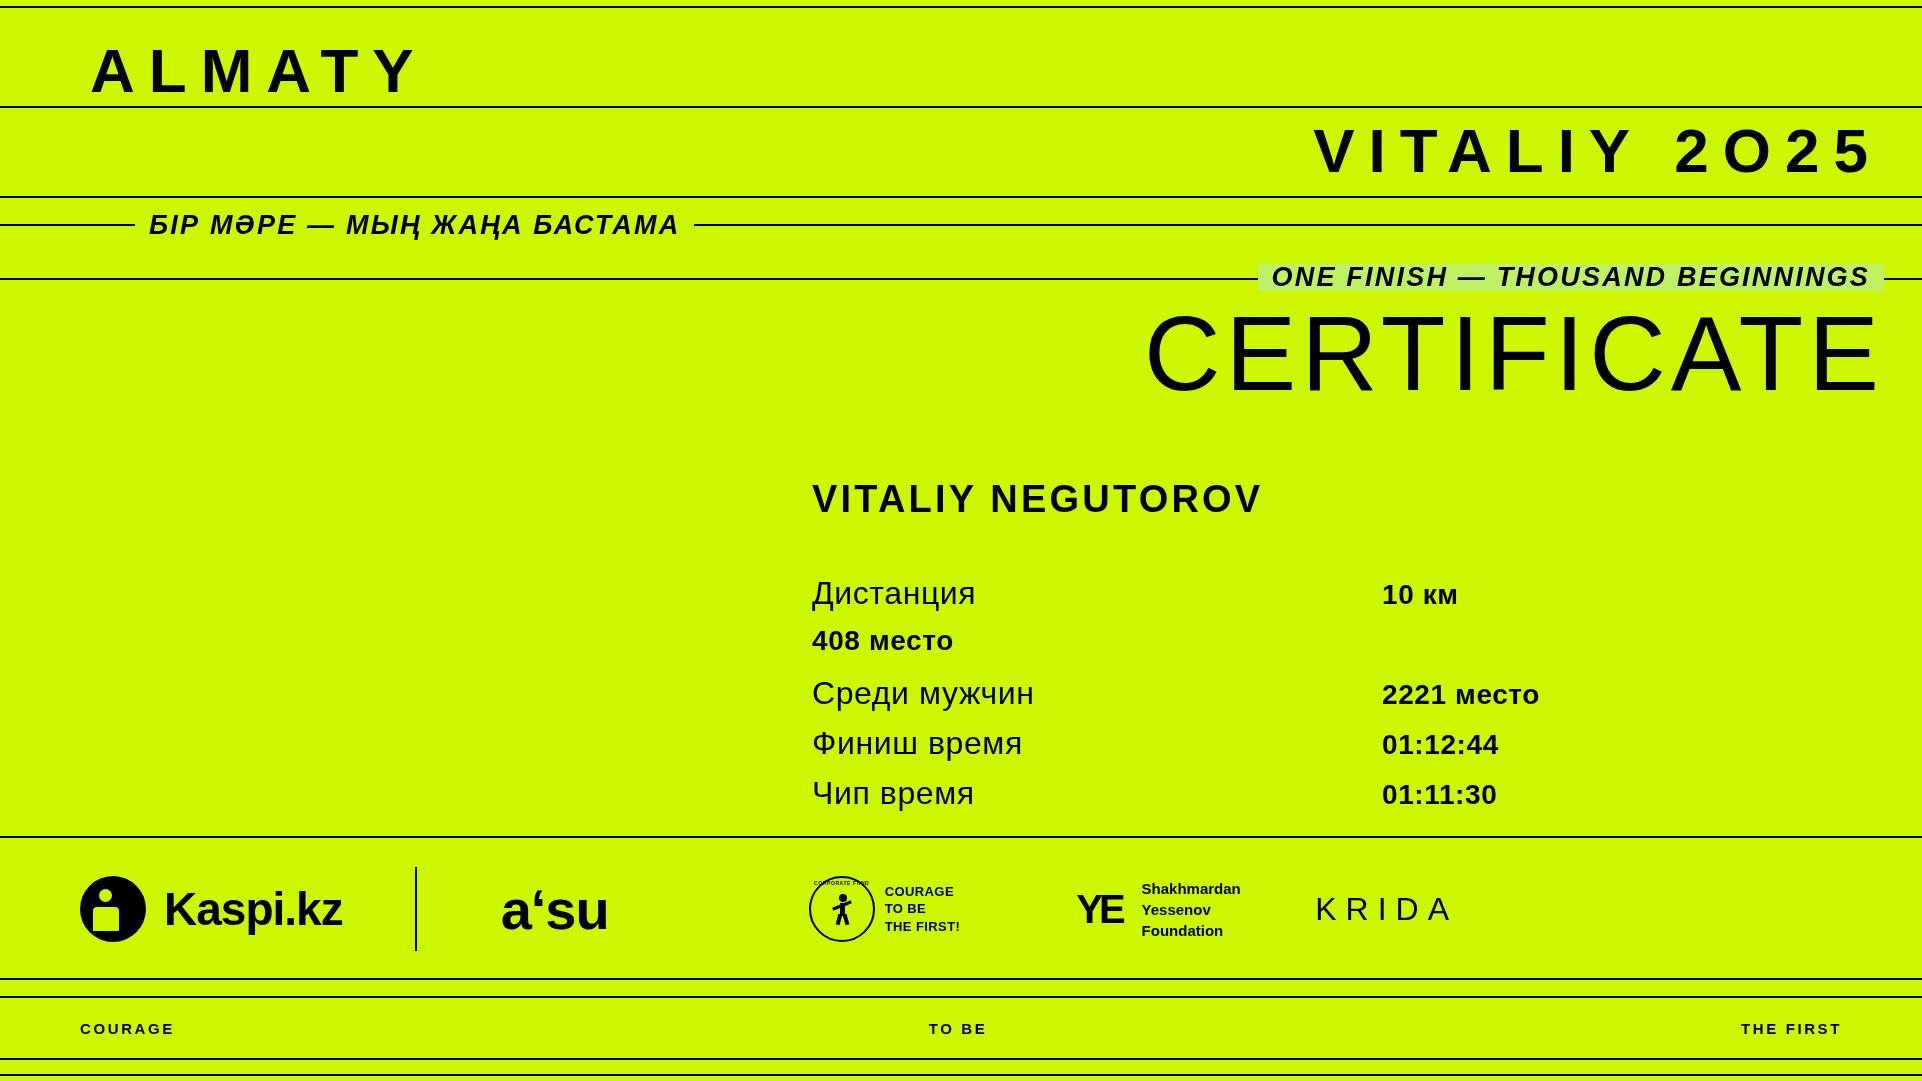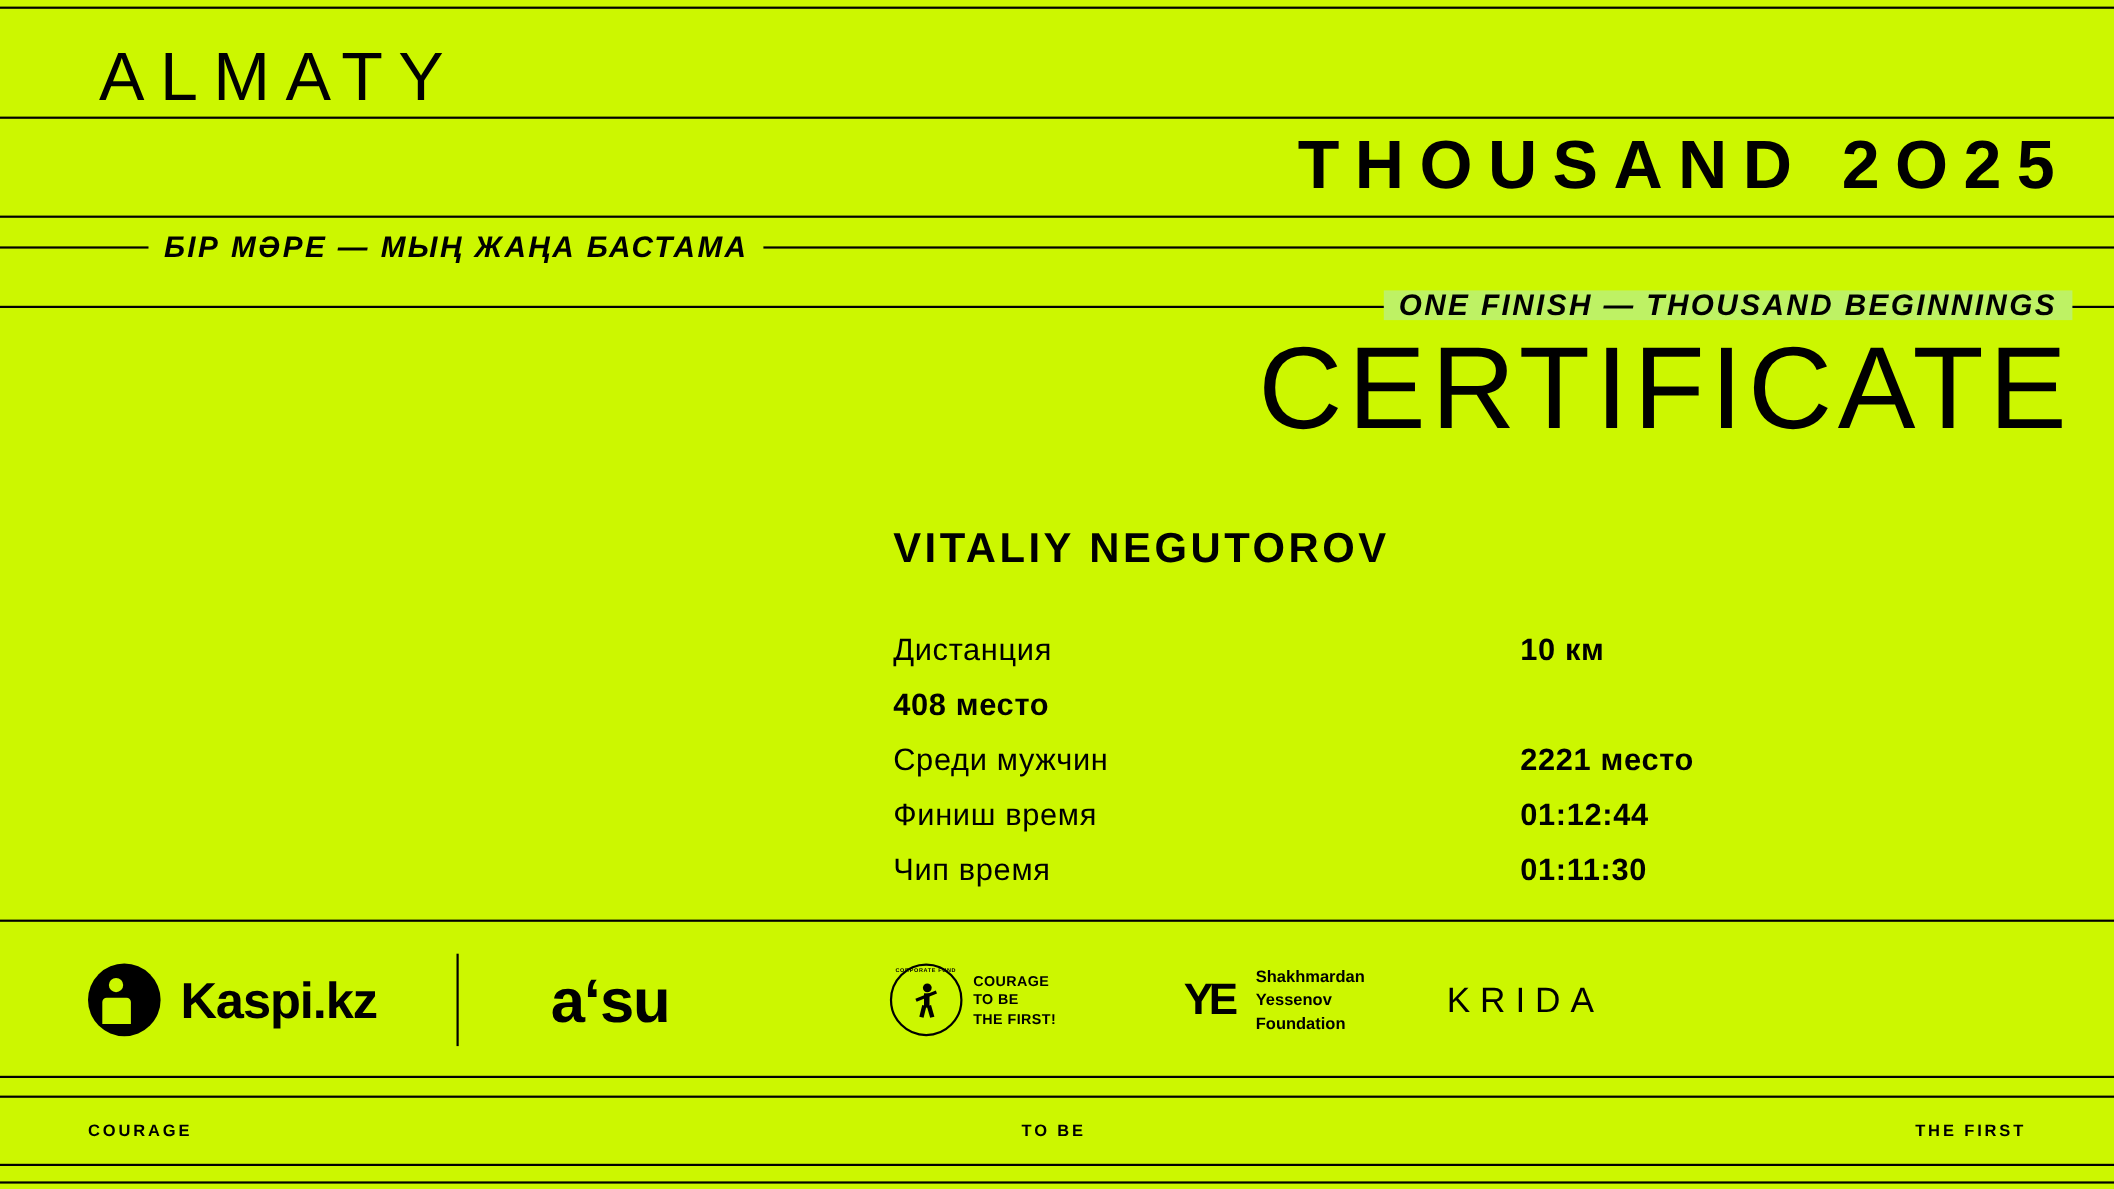--- a/index.html
+++ b/index.html
@@ -25,21 +25,21 @@
     width: 1922px;
     height: 2px;
     background: #000;
   }
   
   .almaty {
     position: absolute;
     left: 90px;
     top: 40px;
     font-size: 62px;
-    font-weight: 400;
+    font-weight: 700;
     letter-spacing: 14px;
     line-height: 1;
   }
   .marathon {
     position: absolute;
     right: 40px;
     top: 120px;
     font-size: 62px;
     font-weight: 700;
     letter-spacing: 14px;
@@ -98,21 +98,21 @@
     top: 575px;
     width: 760px;
   }
   .result-row {
     display: flex;
     align-items: baseline;
     height: 50px;
   }
   .result-label {
     width: 570px;
-    font-size: 28px;
+    font-size: 32px;
     font-weight: 400;
     letter-spacing: 0.6px;
   }
   .result-value {
     font-size: 28px;
     font-weight: 700;
     letter-spacing: 0.6px;
   }
   
   .sponsors {
@@ -303,21 +303,21 @@
   <div class="hr" style="top:196px;"></div>
   <div class="hr" style="top:224px;"></div>
   <div class="hr" style="top:278px;"></div>
   <div class="hr" style="top:836px;"></div>
   <div class="hr" style="top:978px;"></div>
   <div class="hr" style="top:996px;"></div>
   <div class="hr" style="top:1058px;"></div>
   <div class="hr" style="top:1074px;"></div>
 
   <div class="almaty">ALMATY</div>
-  <div class="marathon">THOUSAND 2O25</div>
+  <div class="marathon">VITALIY 2O25</div>
 
   <div class="slogan-kz">БІР МӘРЕ — МЫҢ ЖАҢА БАСТАМА</div>
   <div class="slogan-en">ONE FINISH — THOUSAND BEGINNINGS</div>
 
   <div class="cert-title">CERTIFICATE</div>
 
   <div class="athlete-name">VITALIY NEGUTOROV</div>
 
   <div class="results">
     <div class="result-row">

